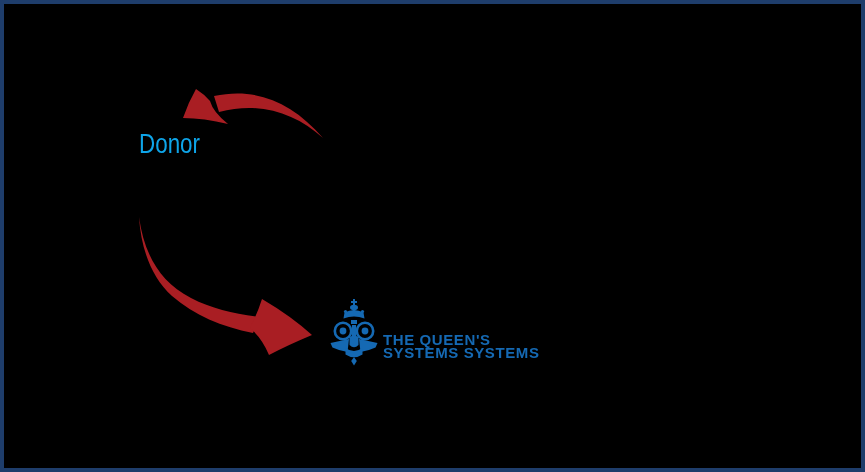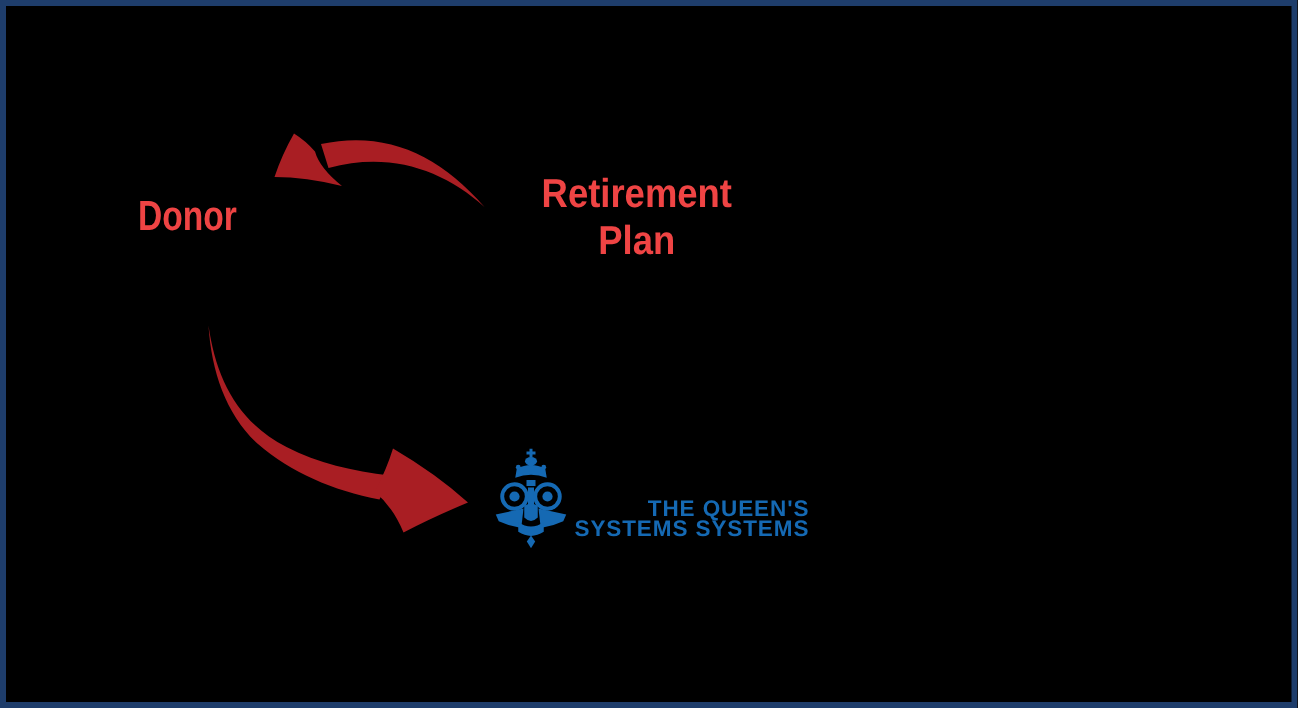--- a/index.html
+++ b/index.html
@@ -4,26 +4,26 @@
 <style>
   html,body{margin:0;padding:0;background:#222;}
   .canvas{
     position:relative;width:865px;height:472px;background:#000000;
     overflow:hidden;font-family:"Liberation Sans",sans-serif;
   }
   .frame{
     position:absolute;inset:0;border:4px solid #1E3D6B;pointer-events:none;z-index:5;
   }
   .overlay-svg{position:absolute;left:0;top:0;width:865px;height:472px;z-index:1;}
-  .node-label{position:absolute;color:#ef4444;font-weight:bold;z-index:2;}
+  .node-label{position:absolute;color:#0ea5e9;font-weight:normal;z-index:2;margin-left:47px;}
   .donor-label{left:92px;top:128px;font-size:28px;}
   .donor-label .squeeze{display:inline-block;transform:scaleX(0.8);transform-origin:left center;}
   .retirement-label{left:330px;top:114px;width:190px;text-align:center;font-size:27px;line-height:31px;}
   .retirement-label .squeeze{display:inline-block;transform:scaleX(0.9);transform-origin:center top;}
-  .logo{position:absolute;left:330px;top:299px;display:flex;align-items:center;z-index:2;text-align:right;}
+  .logo{position:absolute;left:330px;top:299px;display:flex;align-items:center;z-index:2;}
   .crest{width:48px;height:70px;display:block;}
   .logo-text{
     margin-left:5px;margin-top:24px;color:#1569B3;font-weight:bold;
     font-size:15px;line-height:13px;letter-spacing:0.6px;white-space:nowrap;
   }
 </style>
 </head>
 <body>
 
 <div class="canvas">
@@ -40,23 +40,20 @@
     <g fill="#A91E23">
       <path d="M 139 217 C 144 252, 158 281, 191 298 C 212 309, 235 314, 260 317 L 253 333 C 222 327, 194 315, 172 296 C 151 277, 141 248, 139 217 Z"></path>
       <path d="M 262 299 Q 291 316 312 335 Q 288 345 269 355 Q 262 338 250 328 Q 258 312 262 299 Z"></path>
     </g>
   </svg>
 
   <div class="node-label donor-label">
     <span class="squeeze">Donor</span>
   </div>
 
-  <div class="node-label retirement-label">
-    <span class="squeeze"><span>Retirement</span><br><span>Plan</span></span>
-  </div>
 
   <div class="logo">
     <svg class="crest" viewBox="0 0 48 70" aria-hidden="true">
       <g fill="#1569B3">
 
         <path d="M23 0h2v2h2v2h-2v2h-2V4h-2V2h2z"></path>
 
         <ellipse cx="24" cy="8.5" rx="4" ry="2.8"></ellipse>
 
         <path d="M14.5 13.5 Q24 8.5 33.5 13.5 L34.5 19.5 Q24 15.5 13.5 19.5 Z"></path>

